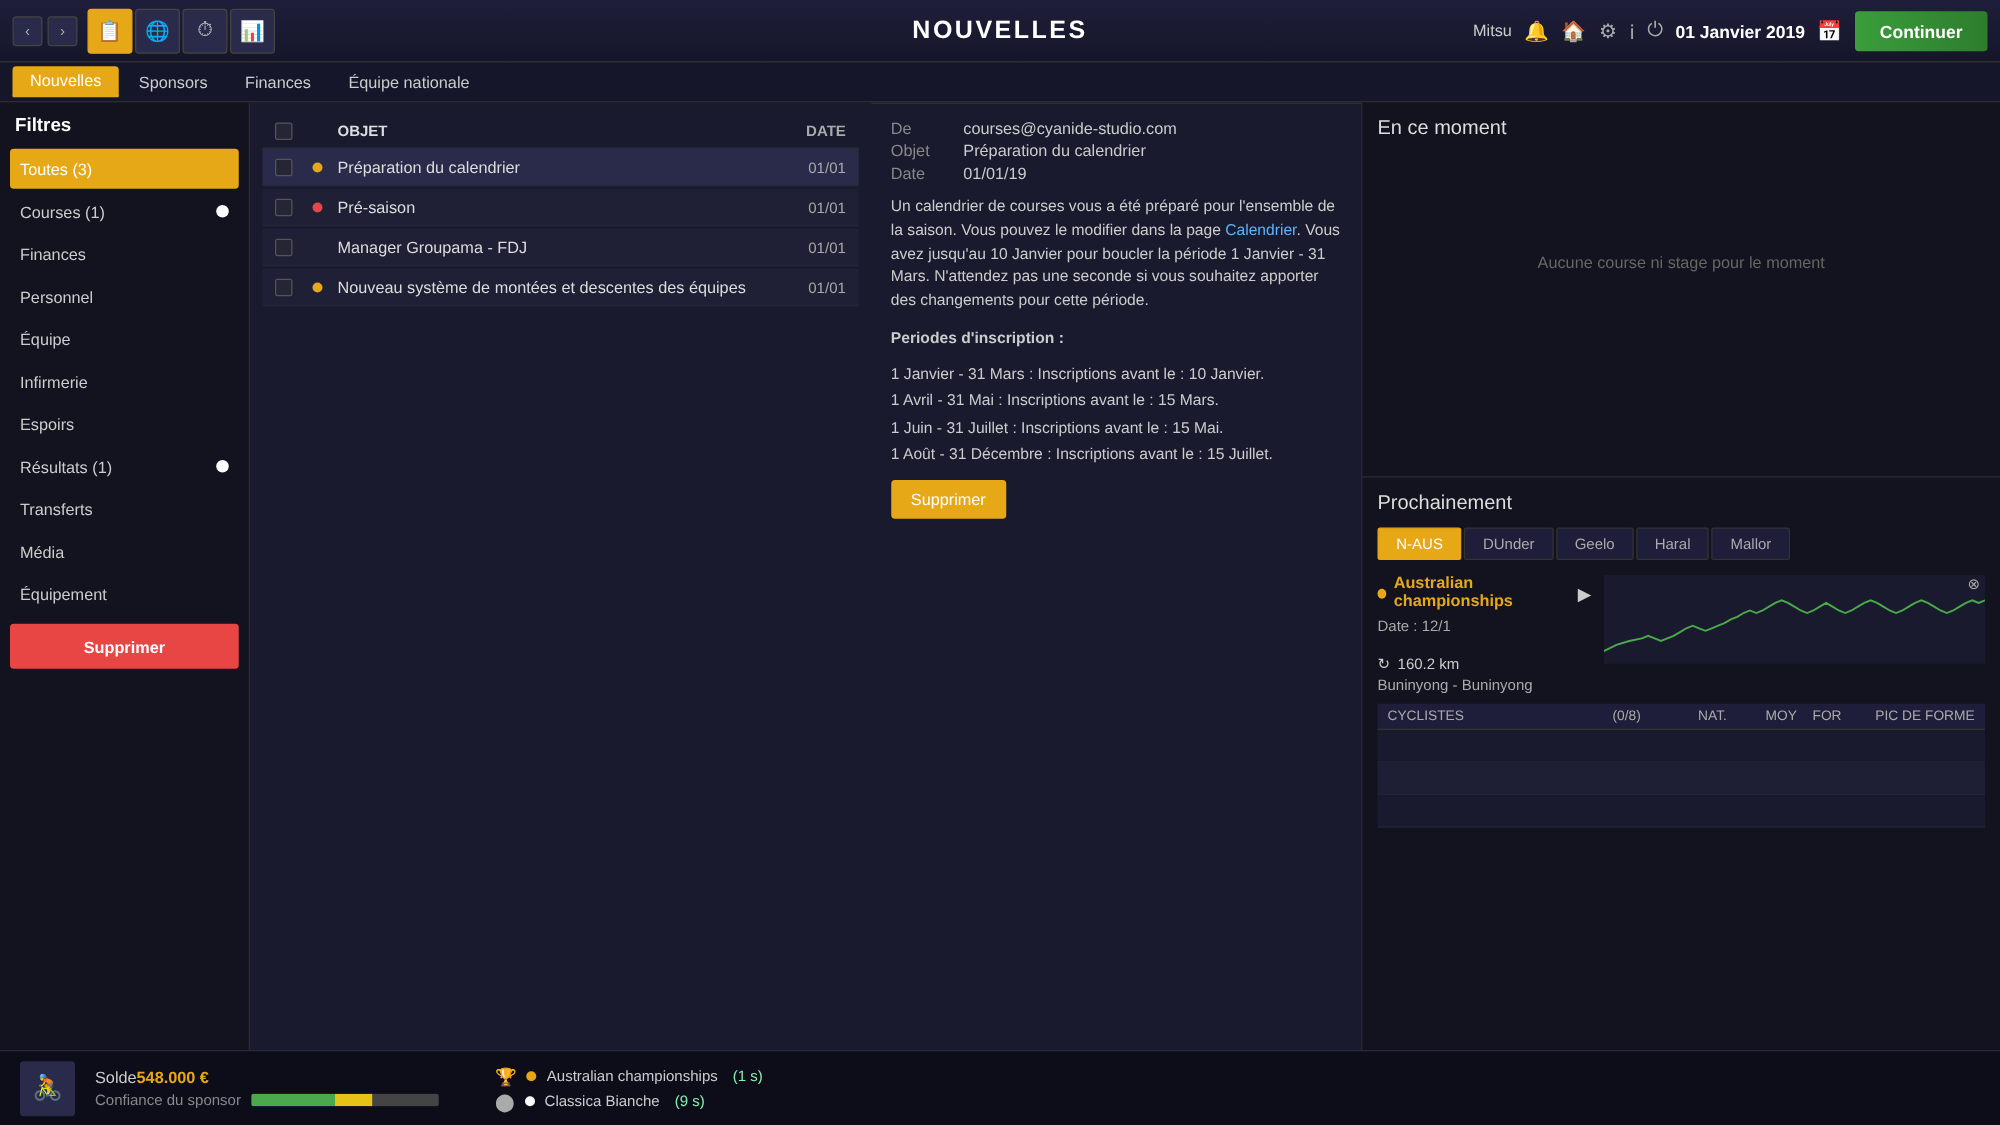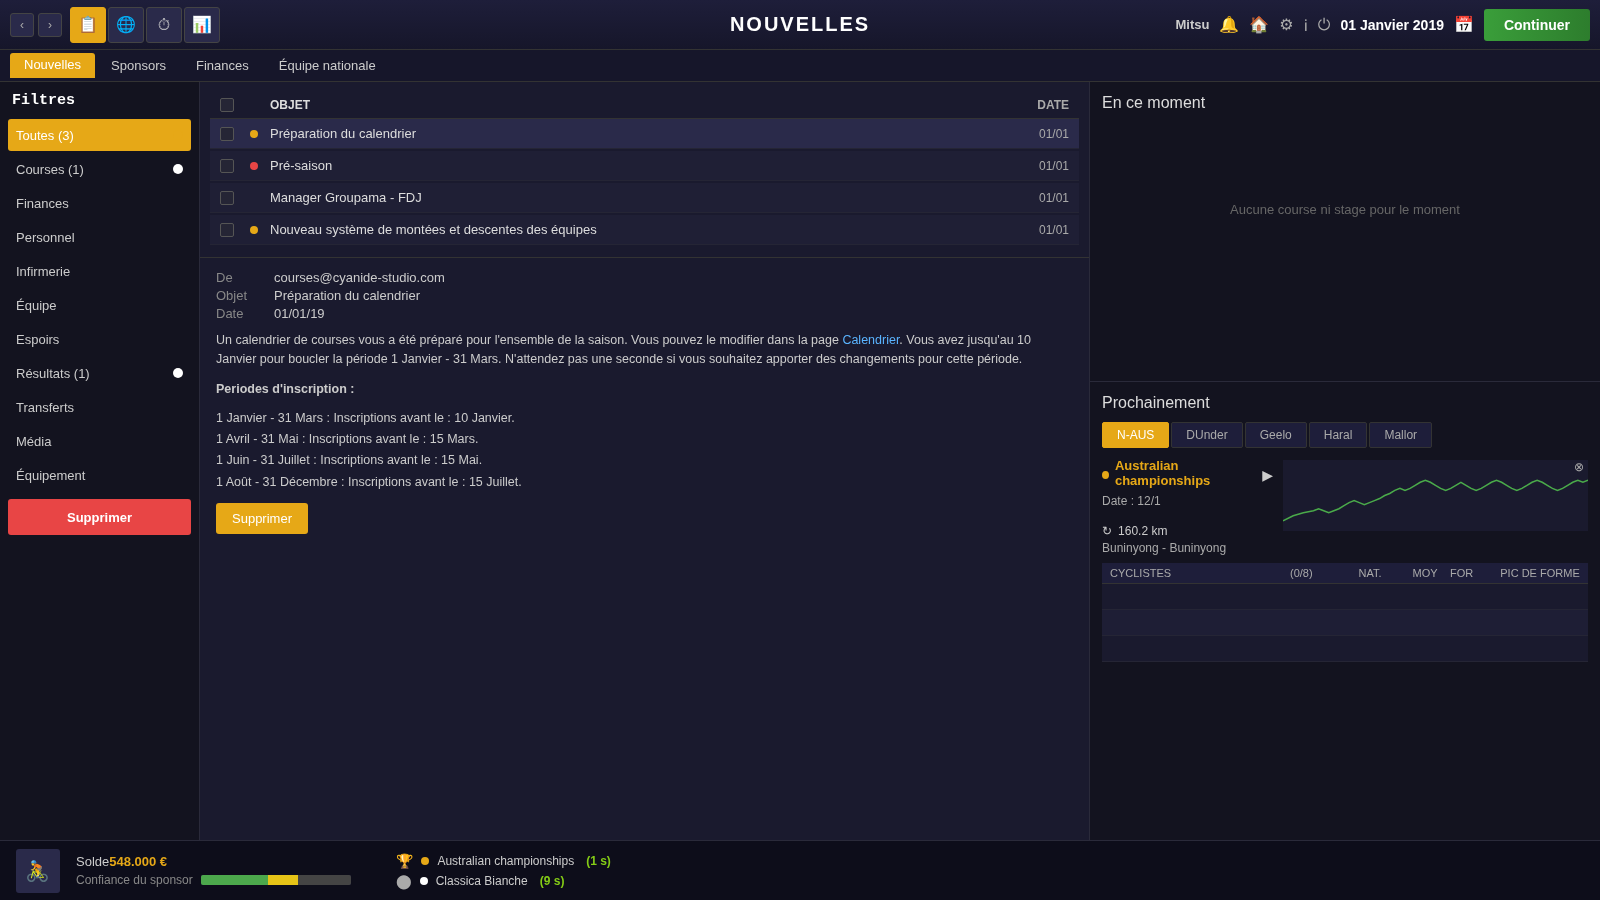--- a/index.html
+++ b/index.html
@@ -75,21 +75,20 @@
     }
     .top-right {
       margin-left: auto;
       display: flex;
       align-items: center;
       gap: 10px;
     }
     .top-user {
       color: #ccc;
       font-size: 13px;
-      font-weight: bold;
     }
     .top-date {
       color: #fff;
       font-size: 14px;
       font-weight: bold;
     }
     .continue-btn {
       background: linear-gradient(90deg, #3a9e3a, #2d7d2d);
       color: #fff;
       border: none;
@@ -141,21 +140,20 @@
       border-right: 1px solid #2a2a3a;
       padding: 10px 8px;
       flex-shrink: 0;
     }
     .sidebar-title {
       color: #fff;
       font-size: 15px;
       font-weight: bold;
       margin-bottom: 10px;
       padding-left: 4px;
-      font-family: Liberation Mono, monospace;
     }
     .sidebar-item {
       width: 100%;
       height: 32px;
       display: flex;
       align-items: center;
       padding: 0 8px;
       border-radius: 3px;
       margin-bottom: 2px;
       cursor: pointer;
@@ -189,21 +187,20 @@
       font-weight: bold;
       margin-top: 6px;
     }
 
     
     .center-panel {
       flex: 1;
       background: #1a1a2e;
       border-right: 1px solid #2a2a3a;
       display: flex;
-      flex-direction: column;
       overflow: hidden;
     }
 
     
     .news-table {
       padding: 10px;
     }
     .news-table-header {
       display: flex;
       align-items: center;
@@ -485,21 +482,21 @@
     }
     .bottom-race-row {
       display: flex;
       align-items: center;
       gap: 8px;
       font-size: 12px;
       color: #ccc;
     }
     .bottom-dot-orange { width: 8px; height: 8px; border-radius: 50%; background: #e6a817; flex-shrink: 0; }
     .bottom-dot-white { width: 8px; height: 8px; border-radius: 50%; background: #fff; flex-shrink: 0; }
-    .race-time { color: #84cc16; margin-left: 4px; font-weight: bold; }
+    .race-time { color: #86efac; margin-left: 4px; }
 
     
     .chart-svg {
       width: 100%;
       height: 100%;
     }
   </style>
 </head>
 <body>
 
@@ -548,24 +545,24 @@
       <span>Courses (1)</span>
       <span class="sidebar-badge badge-white"></span>
     </div>
     <div class="sidebar-item">
       <span>Finances</span>
     </div>
     <div class="sidebar-item">
       <span>Personnel</span>
     </div>
     <div class="sidebar-item">
+      <span>Équipe</span>
+    </div>
+    <div class="sidebar-item">
       <span>Infirmerie</span>
-    </div>
-    <div class="sidebar-item">
-      <span>Équipe</span>
     </div>
     <div class="sidebar-item">
       <span>Espoirs</span>
     </div>
     <div class="sidebar-item">
       <span>Résultats (1)</span>
       <span class="sidebar-badge badge-white"></span>
     </div>
     <div class="sidebar-item">
       <span>Transferts</span>

